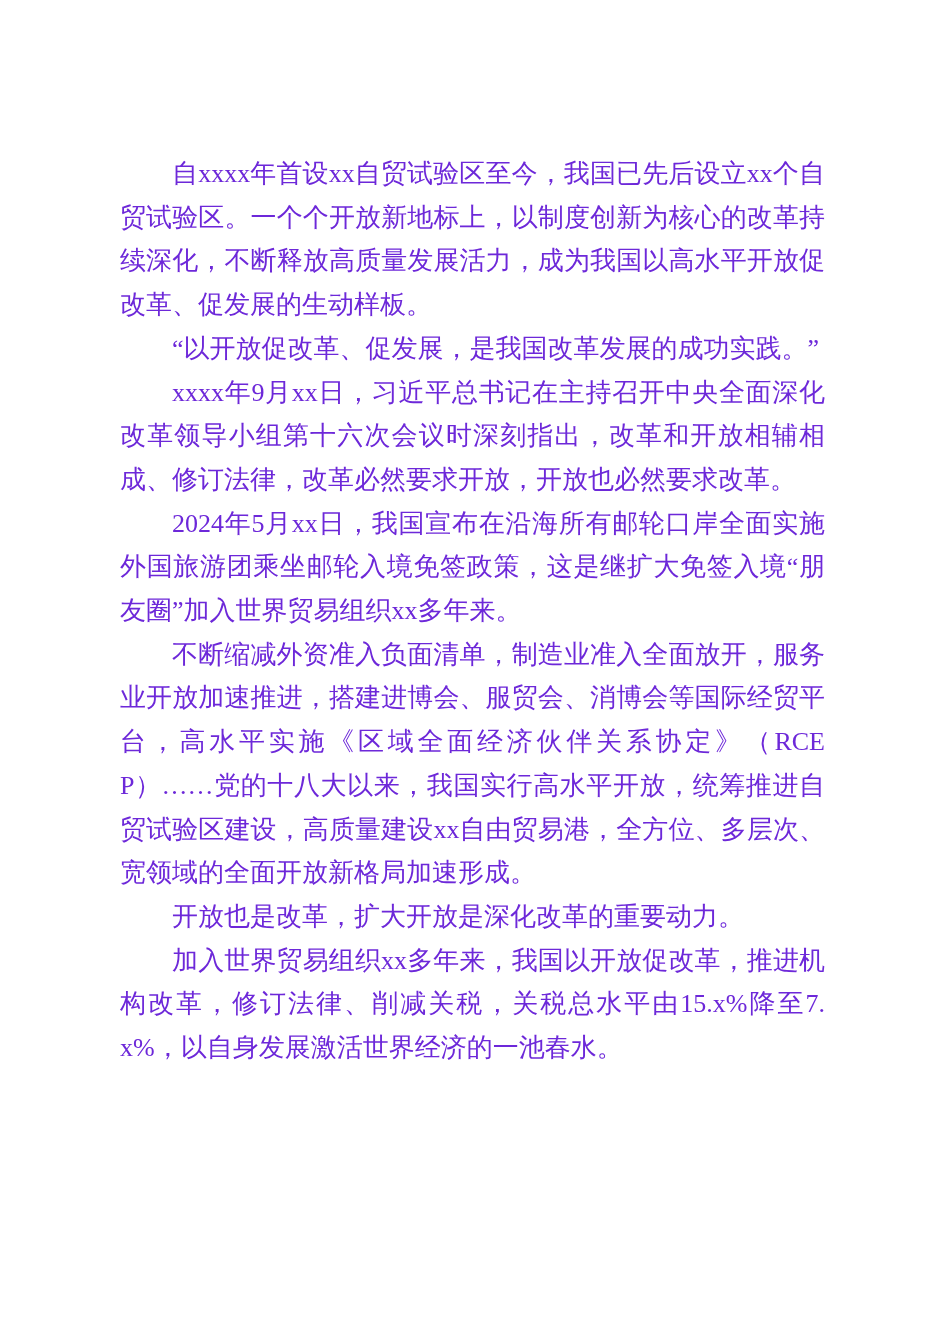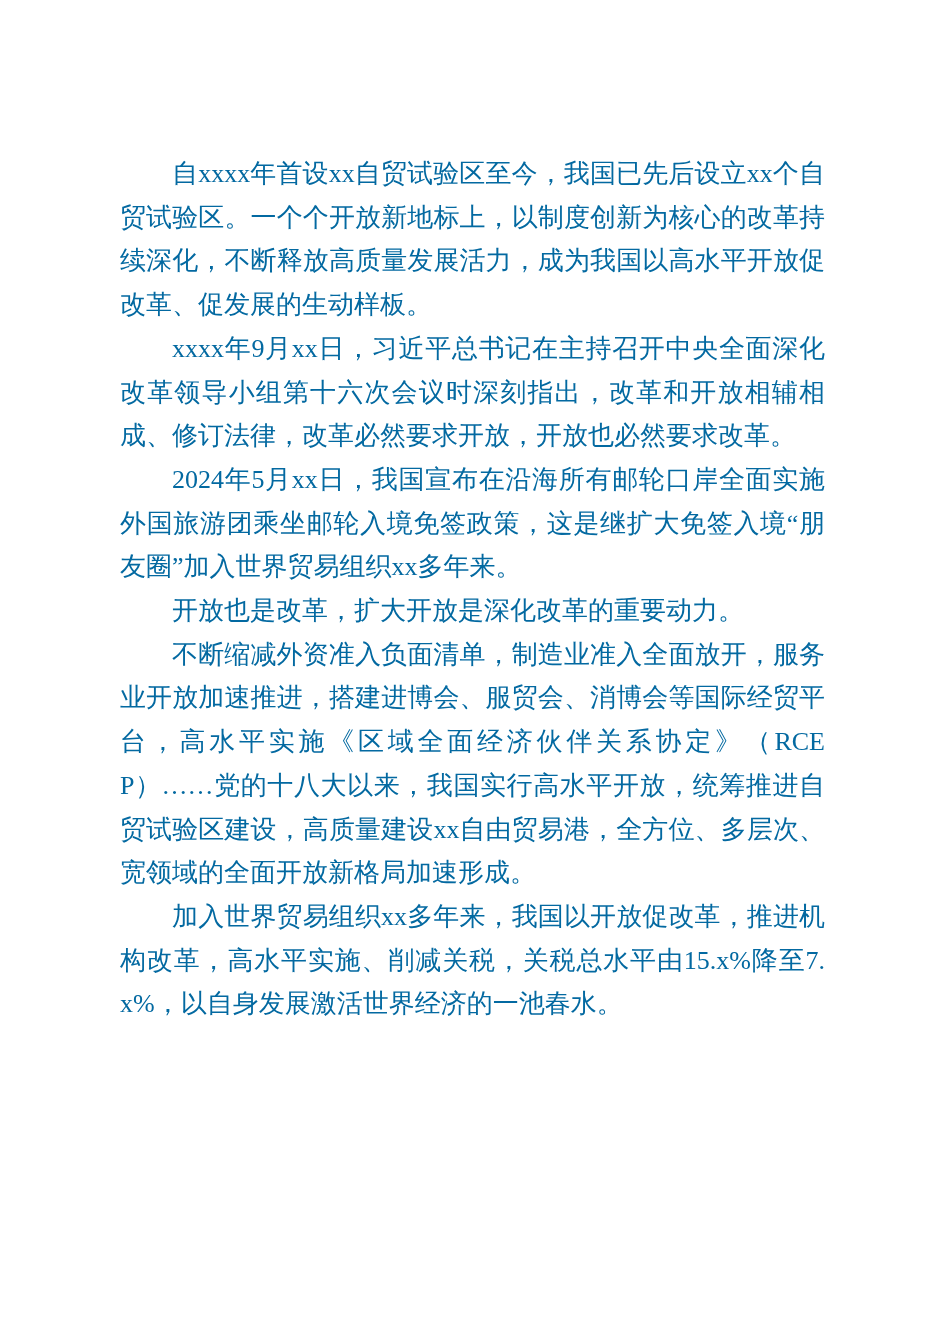--- a/index.html
+++ b/index.html
@@ -19,30 +19,31 @@
     color: #000000;
   }
   .doc-body p {
     margin: 0;
     padding: 0;
     font-size: 26px;
     line-height: 43.7px;
     text-align: justify;
     text-justify: inter-ideograph;
     text-indent: 2em;
-    color: #0369a1;
+    color: #6d28d9;
     font-weight: 400;
     word-break: break-all;
   }
 </style>
 </head>
 <body>
 
 <div class="page">
   <div class="doc-body">
     <p>自xxxx年首设xx自贸试验区至今，我国已先后设立xx个自贸试验区。一个个开放新地标上，以制度创新为核心的改革持续深化，不断释放高质量发展活力，成为我国以高水平开放促改革、促发展的生动样板。</p>
+    <p>“以开放促改革、促发展，是我国改革发展的成功实践。”</p>
     <p>xxxx年9月xx日，习近平总书记在主持召开中央全面深化改革领导小组第十六次会议时深刻指出，改革和开放相辅相成、修订法律，改革必然要求开放，开放也必然要求改革。</p>
     <p>2024年5月xx日，我国宣布在沿海所有邮轮口岸全面实施外国旅游团乘坐邮轮入境免签政策，这是继扩大免签入境“朋友圈”加入世界贸易组织xx多年来。</p>
+    <p>不断缩减外资准入负面清单，制造业准入全面放开，服务业开放加速推进，搭建进博会、服贸会、消博会等国际经贸平台，高水平实施《区域全面经济伙伴关系协定》（RCEP）……党的十八大以来，我国实行高水平开放，统筹推进自贸试验区建设，高质量建设xx自由贸易港，全方位、多层次、宽领域的全面开放新格局加速形成。</p>
     <p>开放也是改革，扩大开放是深化改革的重要动力。</p>
-    <p>不断缩减外资准入负面清单，制造业准入全面放开，服务业开放加速推进，搭建进博会、服贸会、消博会等国际经贸平台，高水平实施《区域全面经济伙伴关系协定》（RCEP）……党的十八大以来，我国实行高水平开放，统筹推进自贸试验区建设，高质量建设xx自由贸易港，全方位、多层次、宽领域的全面开放新格局加速形成。</p>
-    <p>加入世界贸易组织xx多年来，我国以开放促改革，推进机构改革，高水平实施、削减关税，关税总水平由15.x%降至7.x%，以自身发展激活世界经济的一池春水。</p>
+    <p>加入世界贸易组织xx多年来，我国以开放促改革，推进机构改革，修订法律、削减关税，关税总水平由15.x%降至7.x%，以自身发展激活世界经济的一池春水。</p>
   </div>
 </div>
 
 </body></html>

